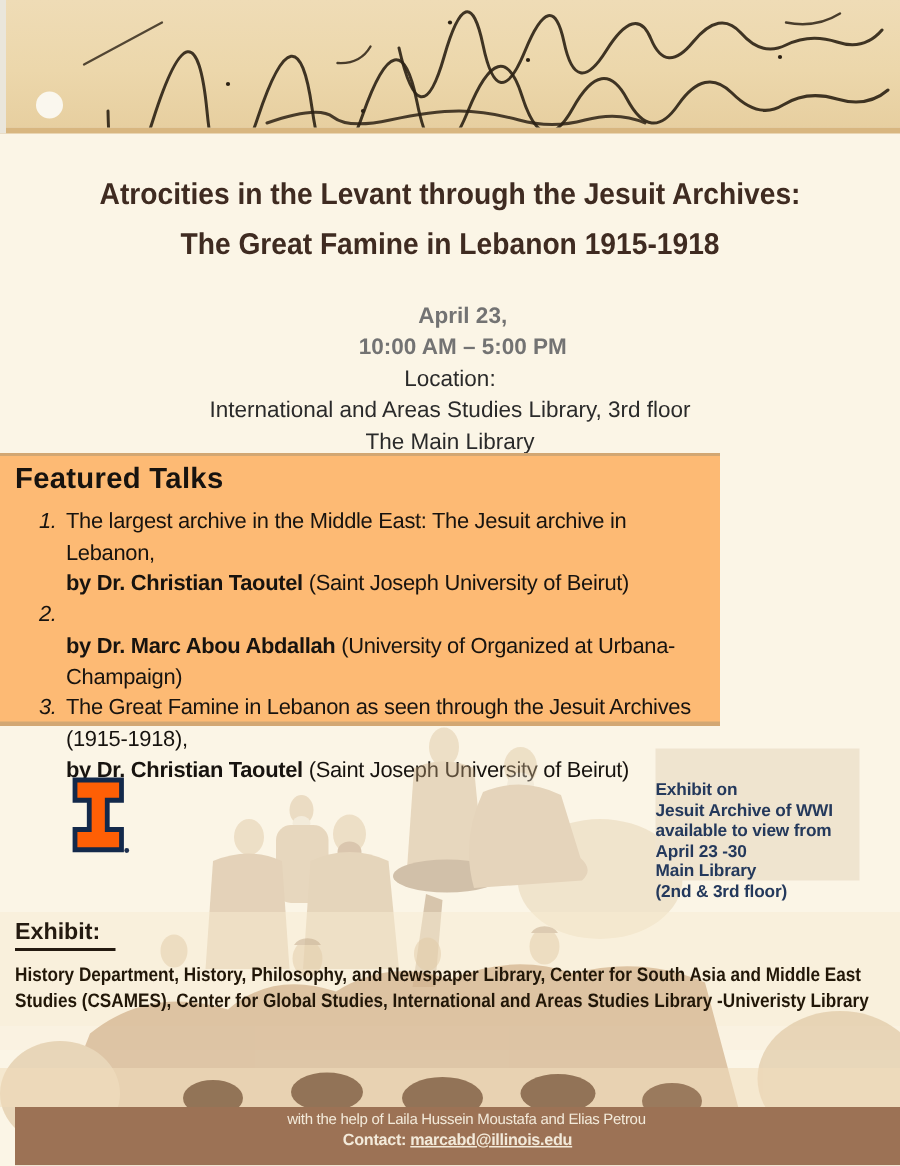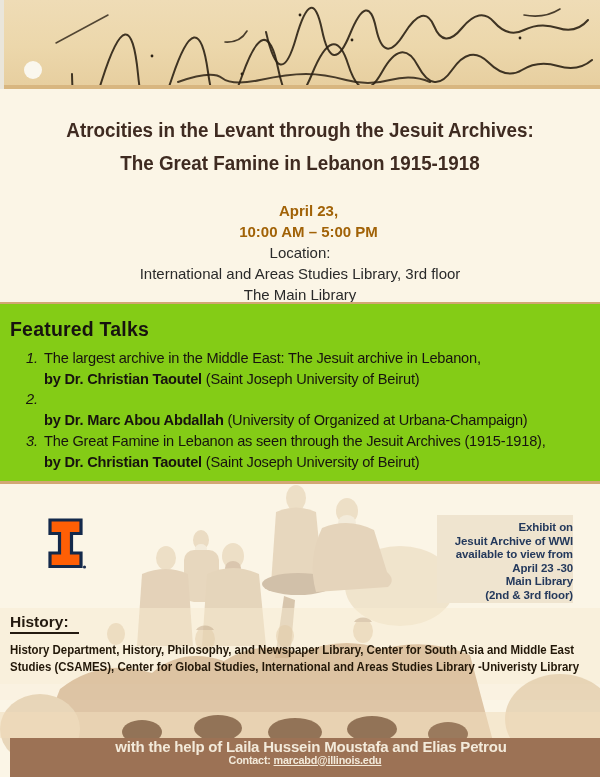--- a/index.html
+++ b/index.html
@@ -19,62 +19,62 @@
   .title{
     position:absolute; top:114px; left:0; width:600px; text-align:center;
     font-weight:bold; font-size:20px; line-height:33px; color:#3F2B21;
     transform:scaleX(0.94); transform-origin:50% 0;
   }
   
   .event-info{
     position:absolute; top:200px; left:0; width:600px; text-align:center;
     font-size:15px; line-height:21px; color:#2A2A2A;
   }
-  .event-info .b{font-weight:bold; color:#a16207;margin-left:17px;}
+  .event-info .b{font-weight:bold; color:#737373;margin-left:17px;}
   
   .talks{
-    position:absolute; top:302px; left:0; width:600px; height:182px;
-    box-sizing:border-box; background:#84cc16;
+    position:absolute; top:302px; left:0; width:480px; height:182px;
+    box-sizing:border-box; background:#fdba74;
     border-top:2px solid #D2A773; border-bottom:3px solid #D2A773;
-    padding:13px 8px 0 10px; color:#17130F;
+    padding:3px 8px 0 10px; color:#17130F;
   }
   .talks-heading{font-size:19.5px; font-weight:bold; margin:1px 0 7px 0; letter-spacing:0.2px;}
   .talk{position:relative; padding-left:34px; font-size:14.6px; line-height:20.7px; letter-spacing:-0.2px;}
   .talk-number{position:absolute; left:16px; font-style:italic;}
   .talk-title{}
   .talk-speaker{font-weight:bold;text-align:center;}
   
   .bottom{position:absolute; top:484px; left:0; width:600px; height:293px;}
   .photo-svg{position:absolute; inset:0; width:600px; height:293px;}
   .block-i{position:absolute; left:47px; top:33px; width:40px; height:54px;}
   .exhibit{
-    position:absolute; left:437px; top:31px; width:136px; height:88px;
+    position:absolute; left:437px; top:15px; width:136px; height:88px;
     box-sizing:border-box; background:#EFE4CF; color:#24395C;
     font-weight:bold; font-size:11.5px; line-height:13.6px; letter-spacing:-0.1px;
-    text-align:right; padding-top:6px;
+    text-align:left; padding-top:22px;
   }
   .exhibit div{white-space:nowrap;}
   .sponsors-heading{
     position:absolute; left:10px; top:129px; font-size:15.5px; font-weight:bold;
     color:#241A10; border-bottom:2px solid #241A10; padding:0 10px 1px 0;
   }
   .sponsors-text{
     position:absolute; left:10px; top:158px; width:660px;
     font-size:13px; font-weight:bold; line-height:16.5px; color:#221708;
     transform:scaleX(0.88); transform-origin:0 0;
   }
   .sponsors-text div{white-space:nowrap;}
   
   .footer{
     position:absolute; left:10px; right:0; bottom:0; height:39px;
     box-sizing:border-box; background:#9C7255; color:#F3EADA;
     text-align:center; padding-top:3px; letter-spacing:-0.2px;
   }
   .footer-l1{font-size:12.3px; font-weight:bold; line-height:14px;}
-  .footer-l2{font-size:15px; font-weight:bold; line-height:12.5px;padding-left:12px;}
+  .footer-l2{font-size:10px; font-weight:normal; line-height:12.5px;padding-left:12px;}
   .footer-l3{font-size:10.8px; font-weight:bold; line-height:12px;}
   .footer-email{text-decoration:underline; color:inherit; cursor:pointer;}
 </style>
 </head>
 <body>
 
 <div class="poster">
 
   <div class="manuscript">
     <svg viewBox="0 0 600 85" aria-hidden="true">
@@ -188,21 +188,21 @@
 
     <div class="exhibit">
       <div>Exhibit on</div>
       <div>Jesuit Archive of WWI</div>
       <div>available to view from</div>
       <div>April 23 -30</div>
       <div>Main Library</div>
       <div>(2nd &amp; 3rd floor)</div>
     </div>
 
-    <div class="sponsors-heading">History:</div>
+    <div class="sponsors-heading">Exhibit:</div>
     <div class="sponsors-text">
       <div>History Department, History, Philosophy, and Newspaper Library, Center for South Asia and Middle East</div>
       <div>Studies (CSAMES), Center for Global Studies, International and Areas Studies Library -Univeristy Library</div>
     </div>
 
     <div class="footer">
       <div class="footer-l2">with the help of Laila Hussein Moustafa and Elias Petrou</div>
       <div class="footer-l3"><span>Contact: </span><a class="footer-email">marcabd@illinois.edu</a></div>
     </div>
 

